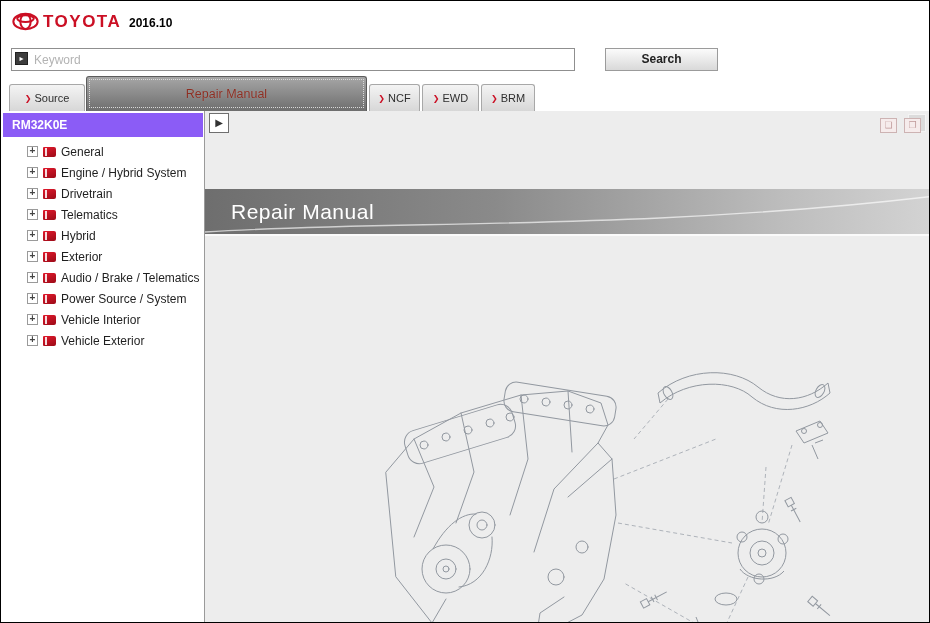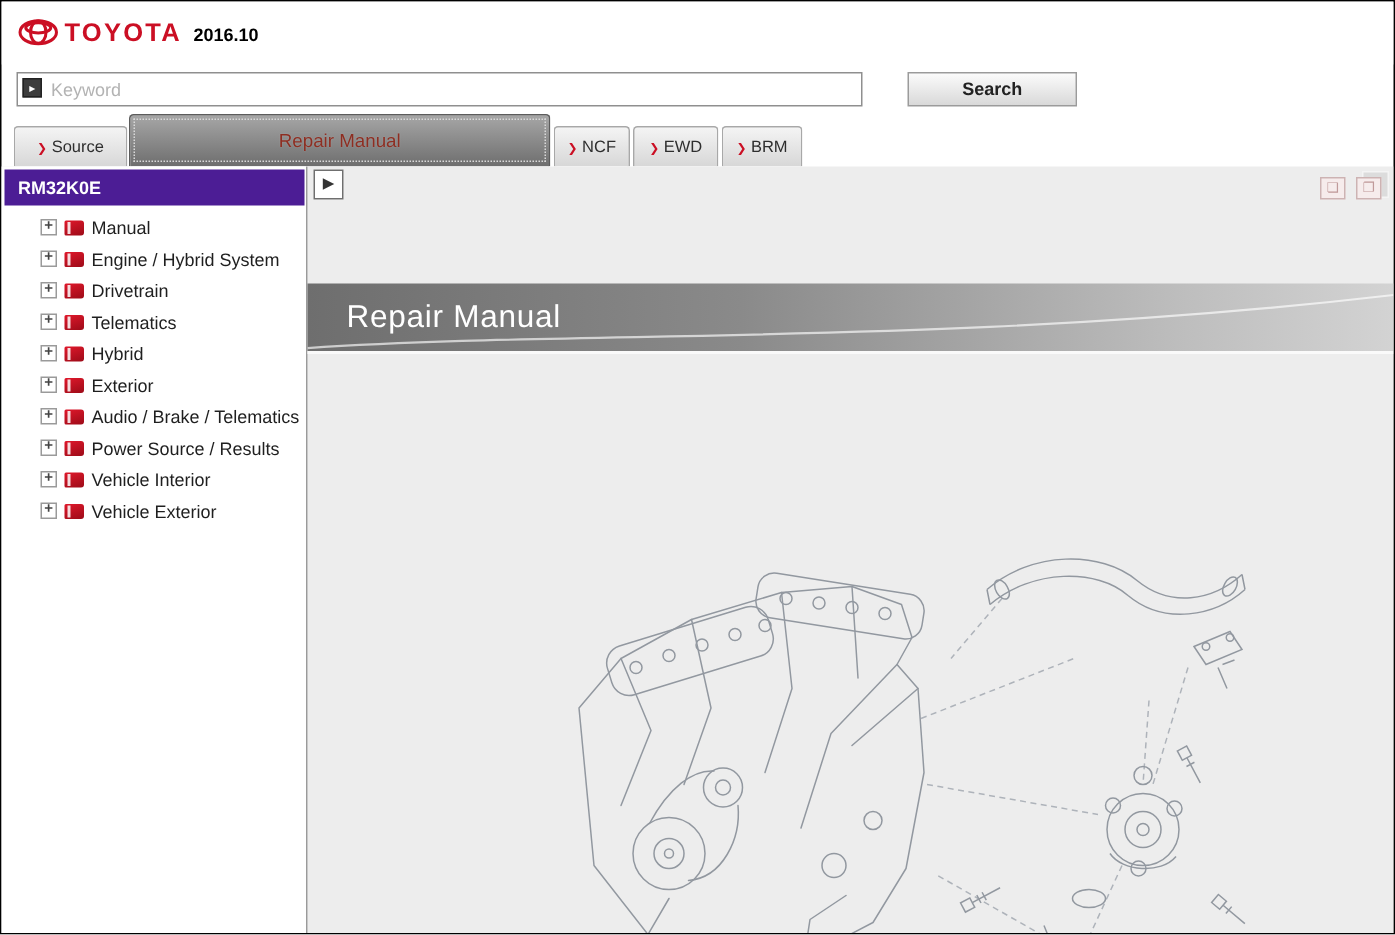--- a/index.html
+++ b/index.html
@@ -25,21 +25,21 @@
   .tab-results { left:8px; width:76px; }
   .tab-active { position:absolute; bottom:0; left:85px; width:281px; height:35px; background:linear-gradient(180deg,#a6a6a6,#6e6e6e); border:1px solid #5c5c5c; border-bottom:none; border-radius:3px 3px 0 0; display:flex; align-items:center; justify-content:center; font-size:12.5px; color:#8d2e22; font-weight:400; outline:1px dotted #d9d9d9; outline-offset:-4px; cursor:pointer; text-shadow:0 0 1px rgba(255,255,255,.25); }
   .tab-ncf { left:368px; width:51px; }
   .tab-ewd { left:421px; width:57px; }
   .tab-brm { left:480px; width:54px; }
 
   
   .content { position:absolute; top:110px; left:0; right:0; bottom:0; background:#ededed; }
   .left-panel { position:absolute; top:0; left:0; width:204px; bottom:0; background:#fff; border-right:1px solid #9a9a9a; }
 
-  .panel-header { position:absolute; top:2px; left:2px; width:200px; height:24px; background:#4c1d95; color:#fff; font-size:12px; font-weight:700; line-height:24px; padding-left:9px; }
+  .panel-header { position:absolute; top:2px; left:2px; width:200px; height:24px; background:#8b5cf6; color:#fff; font-size:12px; font-weight:700; line-height:24px; padding-left:9px; }
   .panel-close { position:absolute; top:3px; right:3px; width:18px; height:18px; background:#dcdcdc; border:1px solid #f4f4f4; color:#333; font-size:10px; line-height:16px; text-align:center; cursor:pointer; }
   .panel-play { position:absolute; top:2px; left:208px; width:20px; height:20px; background:#fff; border:1px solid #6f6f6f; color:#333; font-size:10px; line-height:18px; text-align:center; cursor:pointer; }
 
   .win-btn { position:absolute; top:7px; width:17px; height:15px; border:1px solid #cdb3b3; background:#f6ecec; color:#c09a9a; font-size:9px; line-height:13px; text-align:center; cursor:pointer; }
   .win-btn-a { right:32px; }
   .win-btn-b { right:8px; }
 
   
   .tree { position:absolute; top:30px; left:0; width:203px; bottom:0; list-style:none; overflow:hidden; }
   .tree-row { display:flex; align-items:center; height:21px; padding-left:26px; font-size:12px; color:#1f1f1f; white-space:nowrap; overflow:hidden; cursor:pointer; }
@@ -116,21 +116,21 @@
       <span>❏</span>
     </div>
     <div class="win-btn win-btn-b">
       <span>❐</span>
     </div>
 
     <ul class="tree">
       <li class="tree-row">
         <span class="expander">+</span>
         <span class="book"></span>
-        <span>Manual</span>
+        <span>General</span>
       </li>
       <li class="tree-row">
         <span class="expander">+</span>
         <span class="book"></span>
         <span>Engine / Hybrid System</span>
       </li>
       <li class="tree-row">
         <span class="expander">+</span>
         <span class="book"></span>
         <span>Drivetrain</span>
@@ -151,21 +151,21 @@
         <span>Exterior</span>
       </li>
       <li class="tree-row">
         <span class="expander">+</span>
         <span class="book"></span>
         <span>Audio / Brake / Telematics</span>
       </li>
       <li class="tree-row">
         <span class="expander">+</span>
         <span class="book"></span>
-        <span>Power Source / Results</span>
+        <span>Power Source / System</span>
       </li>
       <li class="tree-row">
         <span class="expander">+</span>
         <span class="book"></span>
         <span>Vehicle Interior</span>
       </li>
       <li class="tree-row">
         <span class="expander">+</span>
         <span class="book"></span>
         <span>Vehicle Exterior</span>

